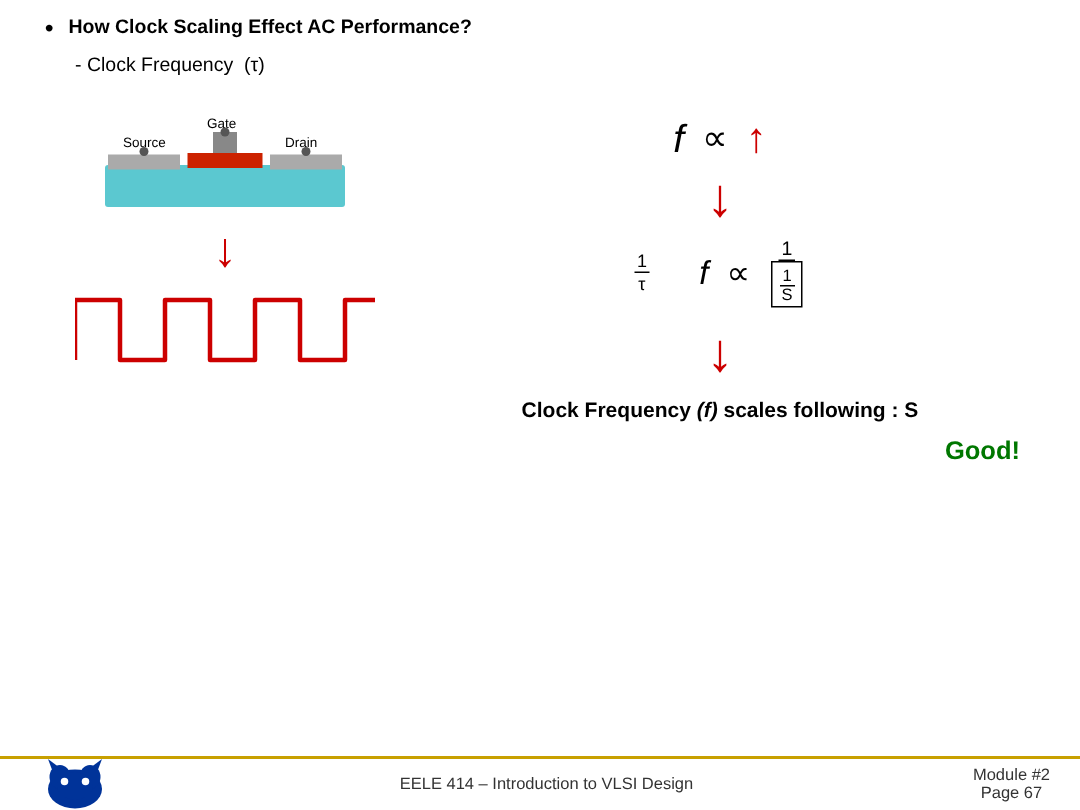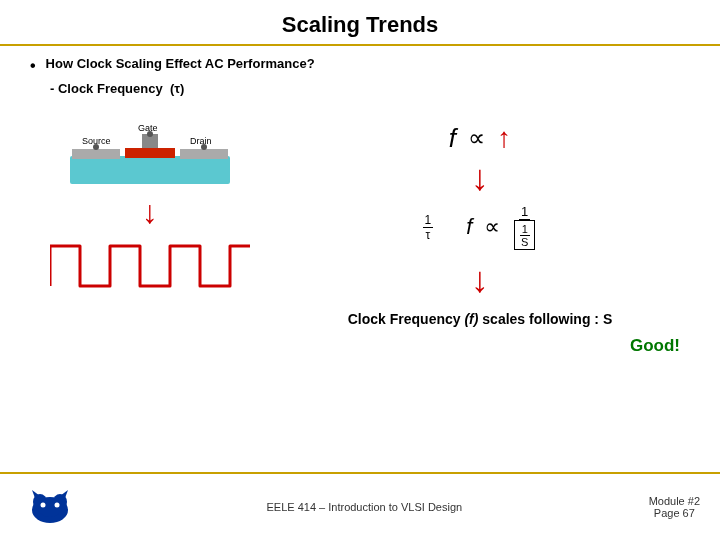--- a/index.html
+++ b/index.html
@@ -49,21 +49,20 @@
     .bullet-dot {
       margin-right: 10px;
       font-size: 16px;
       line-height: 1.2;
     }
 
     .sub-line {
       margin-left: 20px;
       font-size: 13px;
       margin-bottom: 10px;
-      font-weight: bold;
     }
 
     
     .diagram-area {
       display: flex;
       flex: 1;
       align-items: flex-start;
       gap: 0;
     }
 
@@ -100,21 +99,21 @@
       text-align: center;
       line-height: 1;
     }
 
     
     .footer {
       border-top: 2px solid #c8a000;
       display: flex;
       align-items: center;
       padding: 5px 20px;
-      height: 68px;
+      height: 36px;
       position: relative;
     }
 
     .footer-logo {
       width: 60px;
       height: 38px;
     }
 
     .footer-center {
       flex: 1;
@@ -161,23 +160,20 @@
     .mosfet-svg {
       width: 200px;
       height: 80px;
     }
   </style>
 </head>
 <body>
 
 <div class="page">
 
-  <div class="header">
-    <span class="title">Scaling Trends</span>
-  </div>
 
   <div class="content">
 
     <div class="bullet-line">
       <span class="bullet-dot">•</span>
       <span>How Clock Scaling Effect AC Performance?</span>
     </div>
 
     <div class="sub-line">
       <span>- Clock Frequency &nbsp;(τ)</span>

